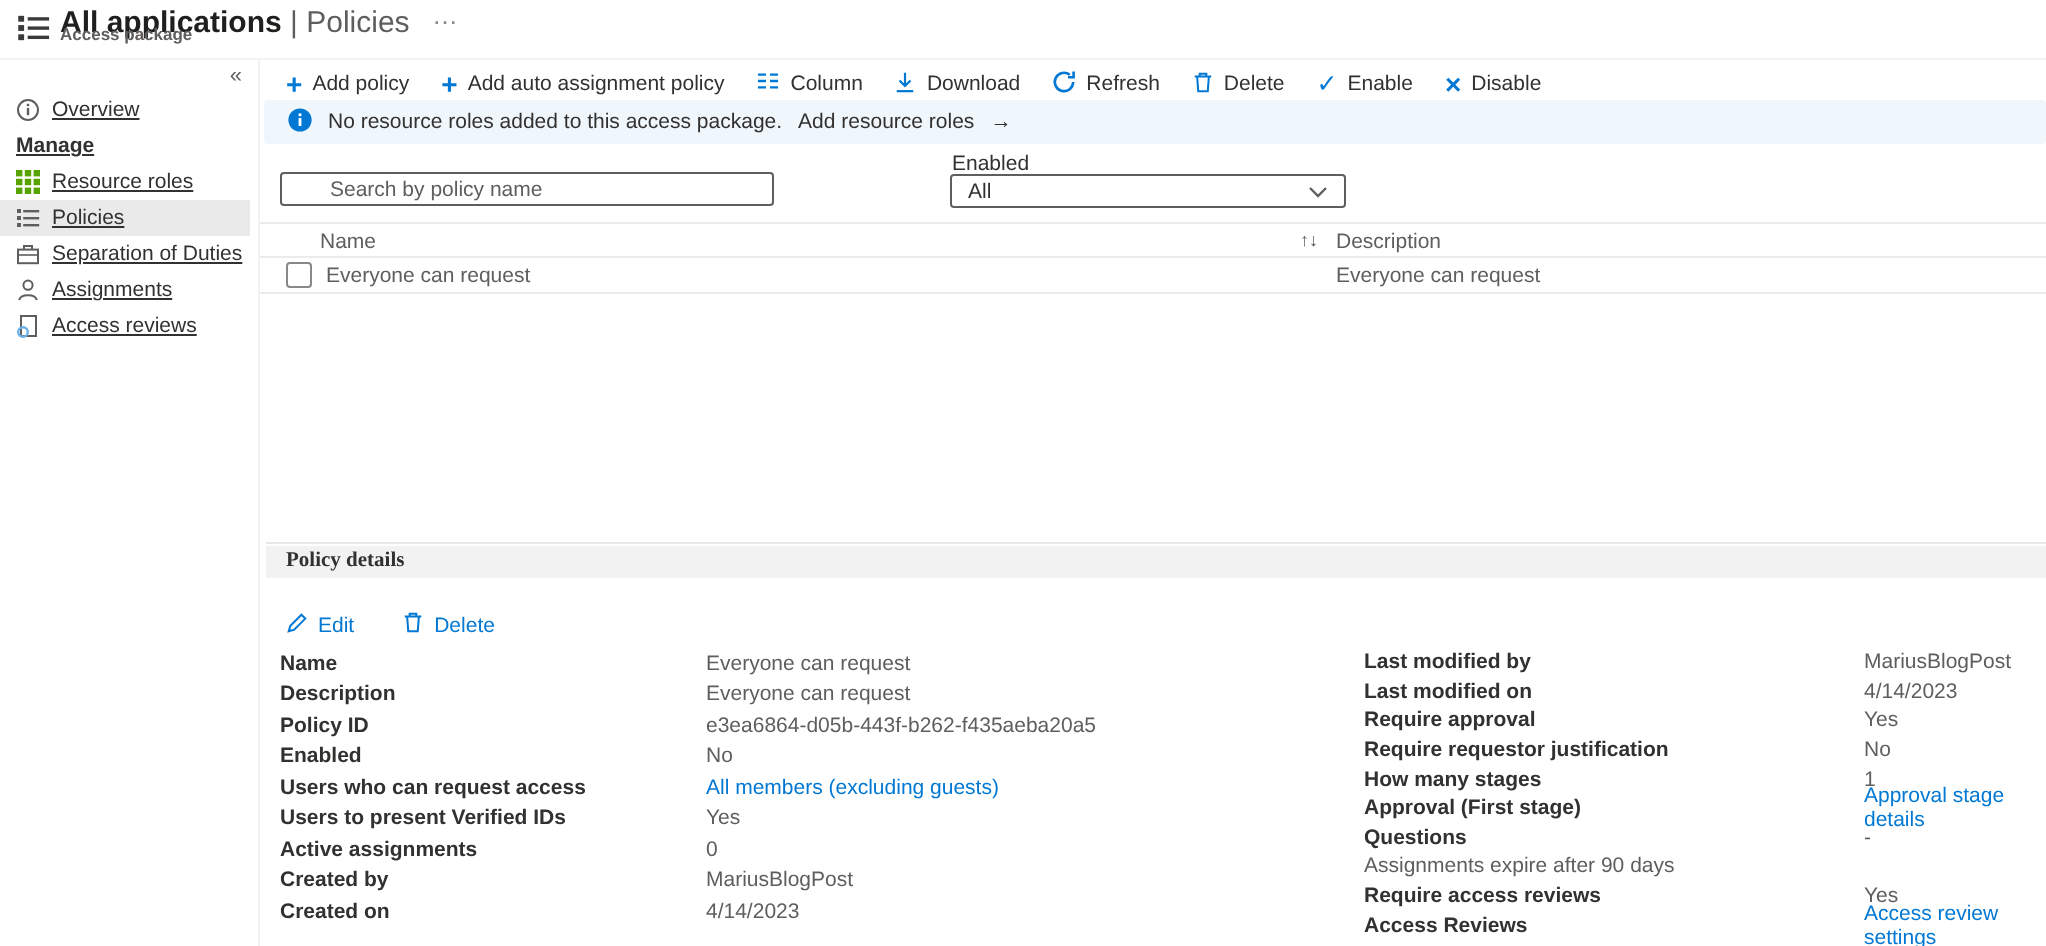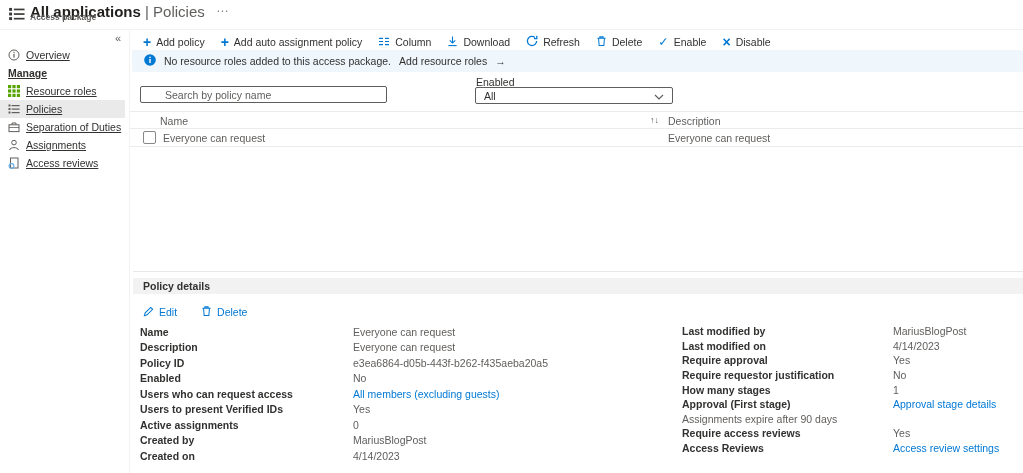--- a/index.html
+++ b/index.html
@@ -47,32 +47,32 @@
   .tbl-head .col-name { position:absolute; left:30px; top:3px; color:#605e5c; cursor:pointer; }
   .tbl-head .sort { position:absolute; left:520px; top:3px; color:#605e5c; font-size:9px; }
   .tbl-head .col-desc { position:absolute; left:538px; top:3px; color:#605e5c; cursor:pointer; }
   .tbl-row { position:absolute; left:0; right:0; top:99px; height:18px; border-bottom:1px solid #edebe9; cursor:pointer; }
   .cbx { position:absolute; left:13px; top:2px; width:13px; height:13px; border:1px solid #8a8886; border-radius:2px; background:#fff; cursor:pointer; }
   .tbl-row .cell-name { position:absolute; left:33px; top:3px; color:#605e5c; }
   .tbl-row .cell-desc { position:absolute; left:538px; top:3px; color:#605e5c; }
 
   
   .panel { position:absolute; left:133px; top:271px; right:0; bottom:0; border-top:1px solid #e8e8e8; background:#fff; }
-  .panel-bar { margin-top:6px; height:16px; line-height:16px; background:#f2f2f2; font-weight:bold; padding-left:10px; color:#323130; }
+  .panel-bar { margin-top:1px; height:16px; line-height:16px; background:#f2f2f2; font-weight:bold; padding-left:10px; color:#323130;font-family:Liberation Serif, serif; }
   .actions { position:absolute; left:10px; top:33px; display:flex; gap:24px; }
   .act { display:flex; align-items:center; gap:5px; color:#0078d4; cursor:pointer; background:none; border:none; font:inherit; padding:0; }
   .dcol { position:absolute; top:52px; }
   .dcol.left  { left:7px;  width:530px; }
   .dcol.right { left:549px; width:340px; }
   .drow { display:flex; align-items:center; }
   .dcol.left  .drow { height:15.5px; }
   .dcol.right .drow { height:14.6px; }
   .dlabel { font-weight:bold; color:#323130; flex:0 0 auto; }
   .dcol.left  .dlabel { width:213px; }
-  .dcol.right .dlabel { width:211px; }
+  .dcol.right .dlabel { width:250px; }
   .dvalue { color:#605e5c; }
   .dvalue.link { color:#0078d4; cursor:pointer; }
 </style>
 </head>
 <body>
 
 <div class="hdr">
   <span class="hdr-icon">
     <svg width="18" height="18" viewBox="0 0 16 16">
         <g fill="#3b3a39">
@@ -322,20 +322,24 @@
       </div>
     <div class="drow">
         <span class="dlabel">How many stages</span>
         <span class="dvalue">1</span>
       </div>
     <div class="drow">
         <span class="dlabel">Approval (First stage)</span>
         <span class="dvalue link">Approval stage details</span>
       </div>
     <div class="drow">
+        <span class="dlabel">Questions</span>
+        <span class="dvalue">-</span>
+      </div>
+    <div class="drow">
         <span class="dvalue">Assignments expire after 90 days</span>
       </div>
     <div class="drow">
         <span class="dlabel">Require access reviews</span>
         <span class="dvalue">Yes</span>
       </div>
     <div class="drow">
         <span class="dlabel">Access Reviews</span>
         <span class="dvalue link">Access review settings</span>
       </div>

